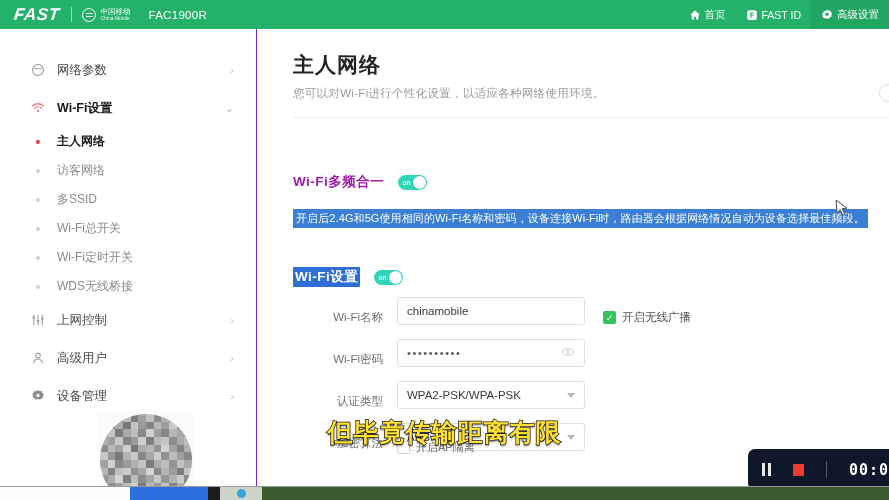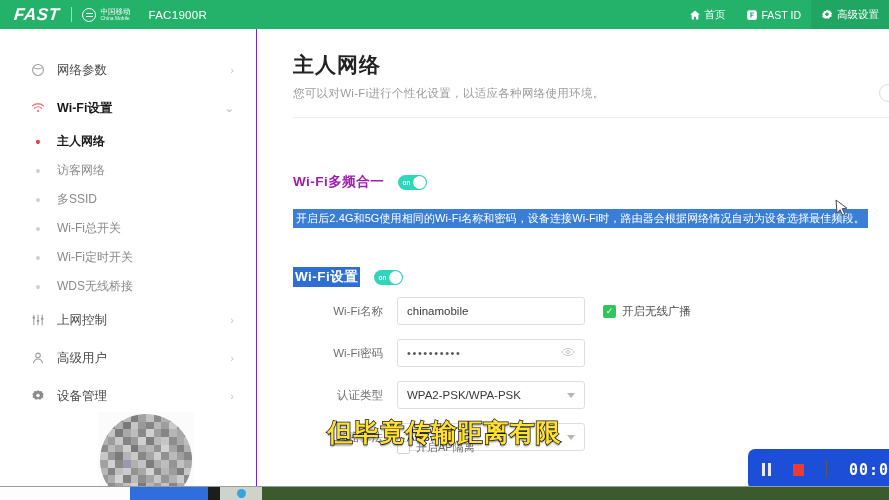--- a/index.html
+++ b/index.html
@@ -133,21 +133,21 @@
   .hl-note {
     position:absolute; left:36px; top:180px;
     background:#3a7fd5; color:#ffffff;
     font-size:11px; letter-spacing:.1px;
     padding: 2px 3px; white-space:nowrap;
   }
 
   .sec-row2 { position:absolute; left:36px; top:238px; display:flex; align-items:center; gap:14px; }
 
   .form { position:absolute; left:36px; top:268px; }
-  .frow { display:flex; align-items:center; height:28px; margin-bottom:14px; }
+  .frow { display:flex; align-items:flex-end; height:28px; margin-bottom:14px; }
   .flabel {
     width: 104px; text-align:right; padding-right:14px;
     font-size:11.5px; color:#6f6f6f;
   }
   .fctrl {
     width: 188px; height:28px;
     border:1px solid #dedede; border-radius:3px;
     background:#ffffff;
     display:flex; align-items:center;
     padding: 0 9px;
@@ -209,21 +209,21 @@
     pointer-events:none;
   }
 
   
   #cursor { position:absolute; left:835px; top:199px; width:14px; height:19px; }
 
   
   #player {
     position:absolute; left:748px; top:449px;
     width: 141px; height:41px;
-    background:#1d4ed8;
+    background:#0f172a;
     border-radius: 7px 0 0 7px;
     display:flex; align-items:center; gap:22px;
     padding-left:14px;
   }
   .p-pause { display:flex; gap:3px; }
   .p-pause span { display:block; width:3px; height:13px; background:#e9e9e9; }
   .p-stop { width:12px; height:12px; background:#ee3b30; }
   .p-sep { width:1px; height:17px; background:#5a5a5a; }
   .p-time {
     font-family:"DejaVu Sans Mono","Liberation Mono", monospace;

